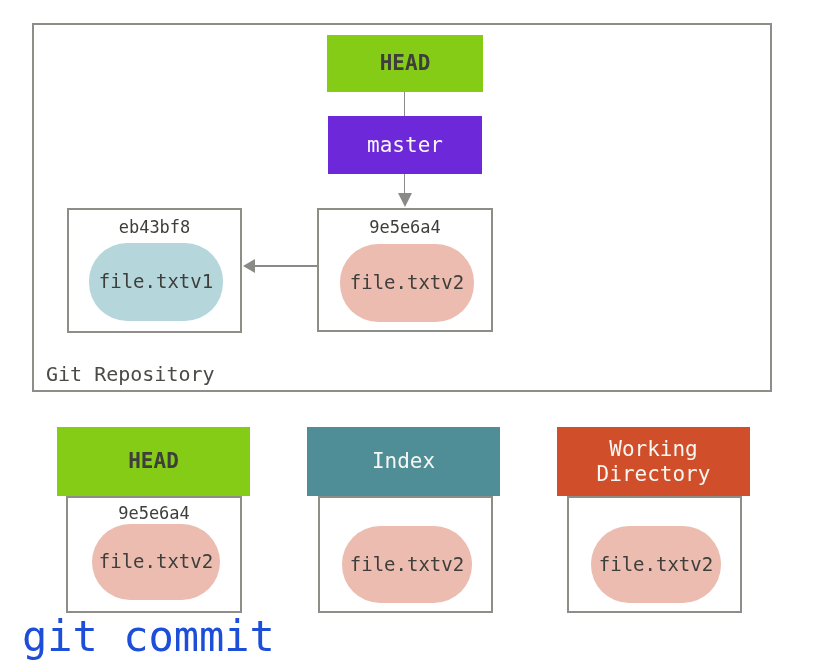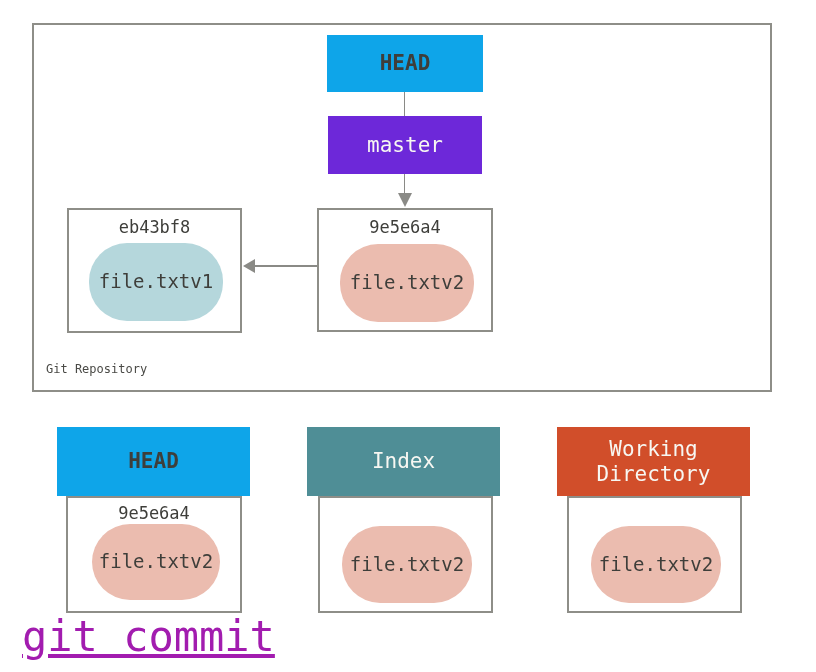--- a/index.html
+++ b/index.html
@@ -26,21 +26,21 @@
 
   
   .card {
     display: flex;
     align-items: center;
     justify-content: center;
     text-align: center;
     font-size: 21px;
     line-height: 1.15;
   }
-  .card.beige { background: #0ea5e9; color: #3E3E3A; font-weight: 700; }
+  .card.beige { background: #84cc16; color: #3E3E3A; font-weight: 700; }
   .card.gold  { background: #6d28d9; color: #F7F7F2; }
   .card.teal  { background: #4F8E96; color: #F7F7F2; }
   .card.red   { background: #D14E2A; color: #F7F7F2; }
 
   .hash {
     width: 100%;
     text-align: center;
     font-size: 17px;
     padding-top: 7px;
     color: #3E3E3A;
@@ -69,30 +69,29 @@
     border-top: 14px solid #8A8A86;
   }
   .tri-left {
     width: 0; height: 0;
     border-top: 7px solid transparent;
     border-bottom: 7px solid transparent;
     border-right: 12px solid #8A8A86;
   }
 
   .repo-label {
-    font-size: 12px;
+    font-size: 20px;
     color: #4A4A46;
   }
 
   .command {
     font-size: 42px;
-    color: #a21caf;
+    color: #1d4ed8;
     white-space: nowrap;
     line-height: 1;
-    text-decoration: underline;
   }
 </style>
 </head>
 <body>
 
 <div class="stage">
 
   <div class="abs outline-box" style="left:32px; top:23px; width:740px; height:369px;"></div>
   <div class="abs repo-label" style="left:46px; top:362px;">Git Repository</div>
 

